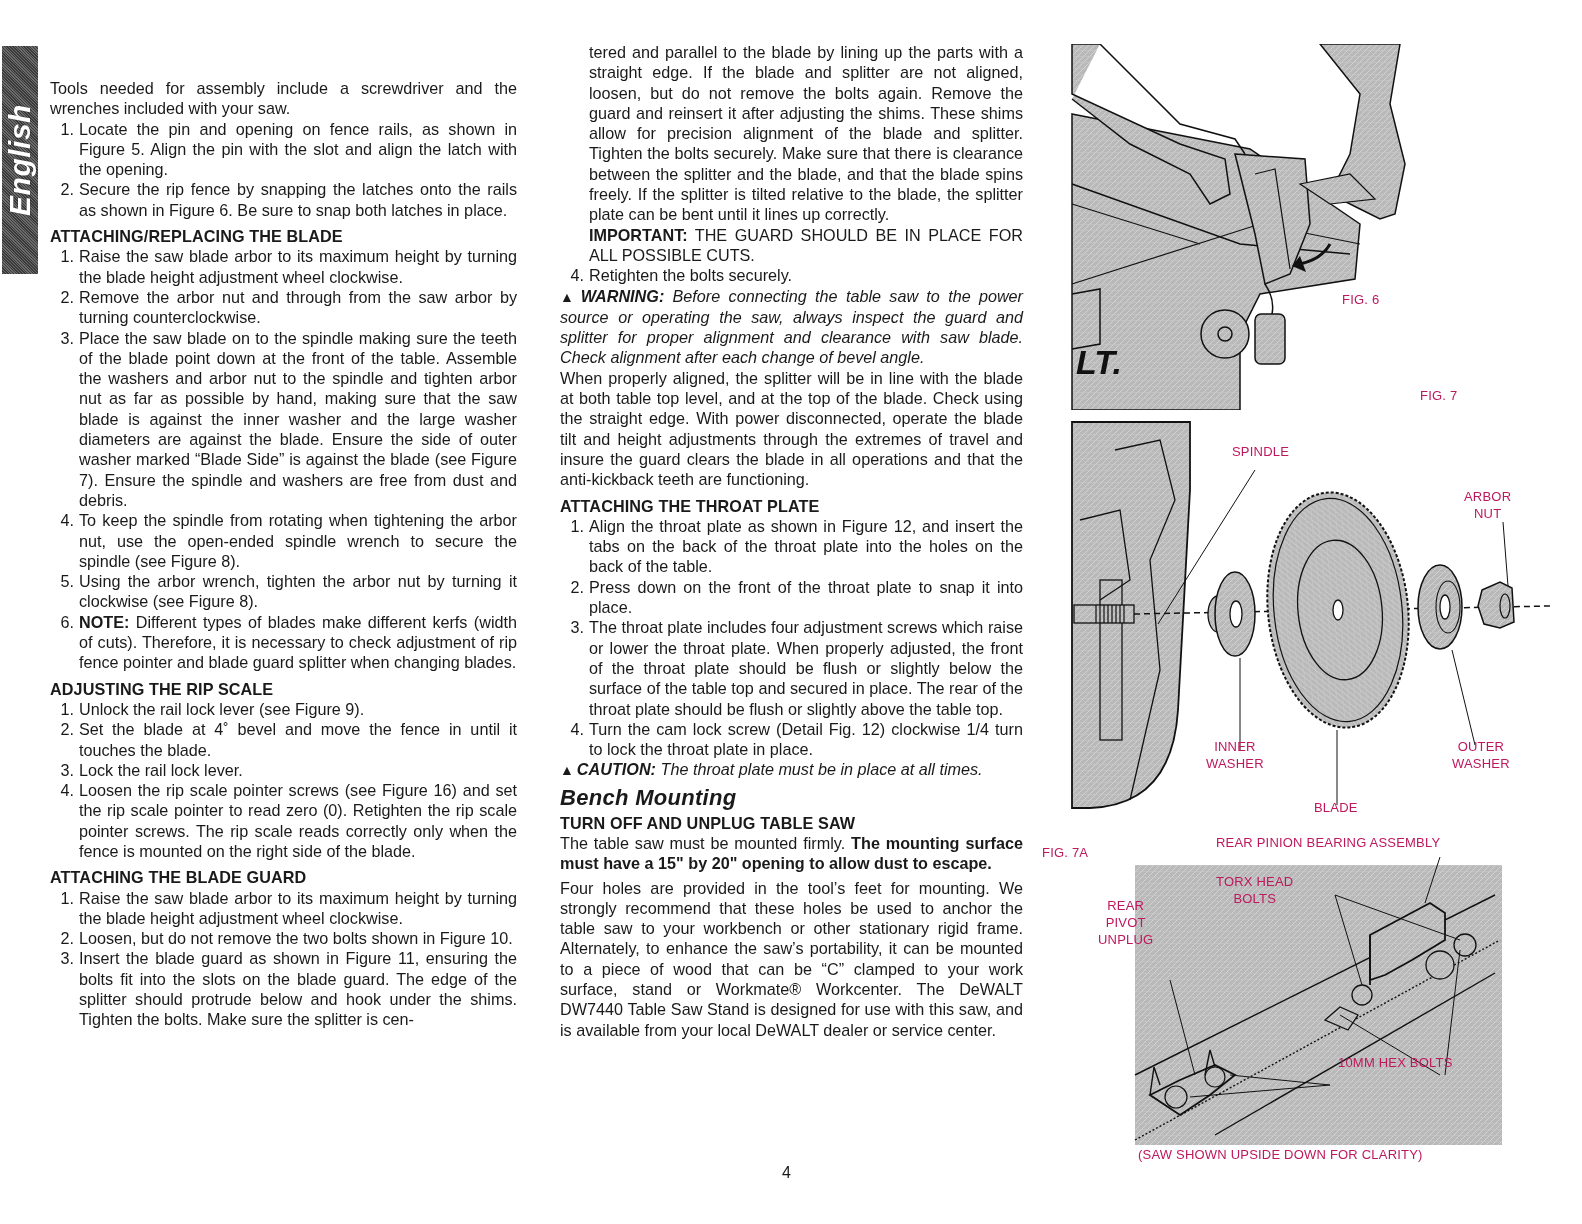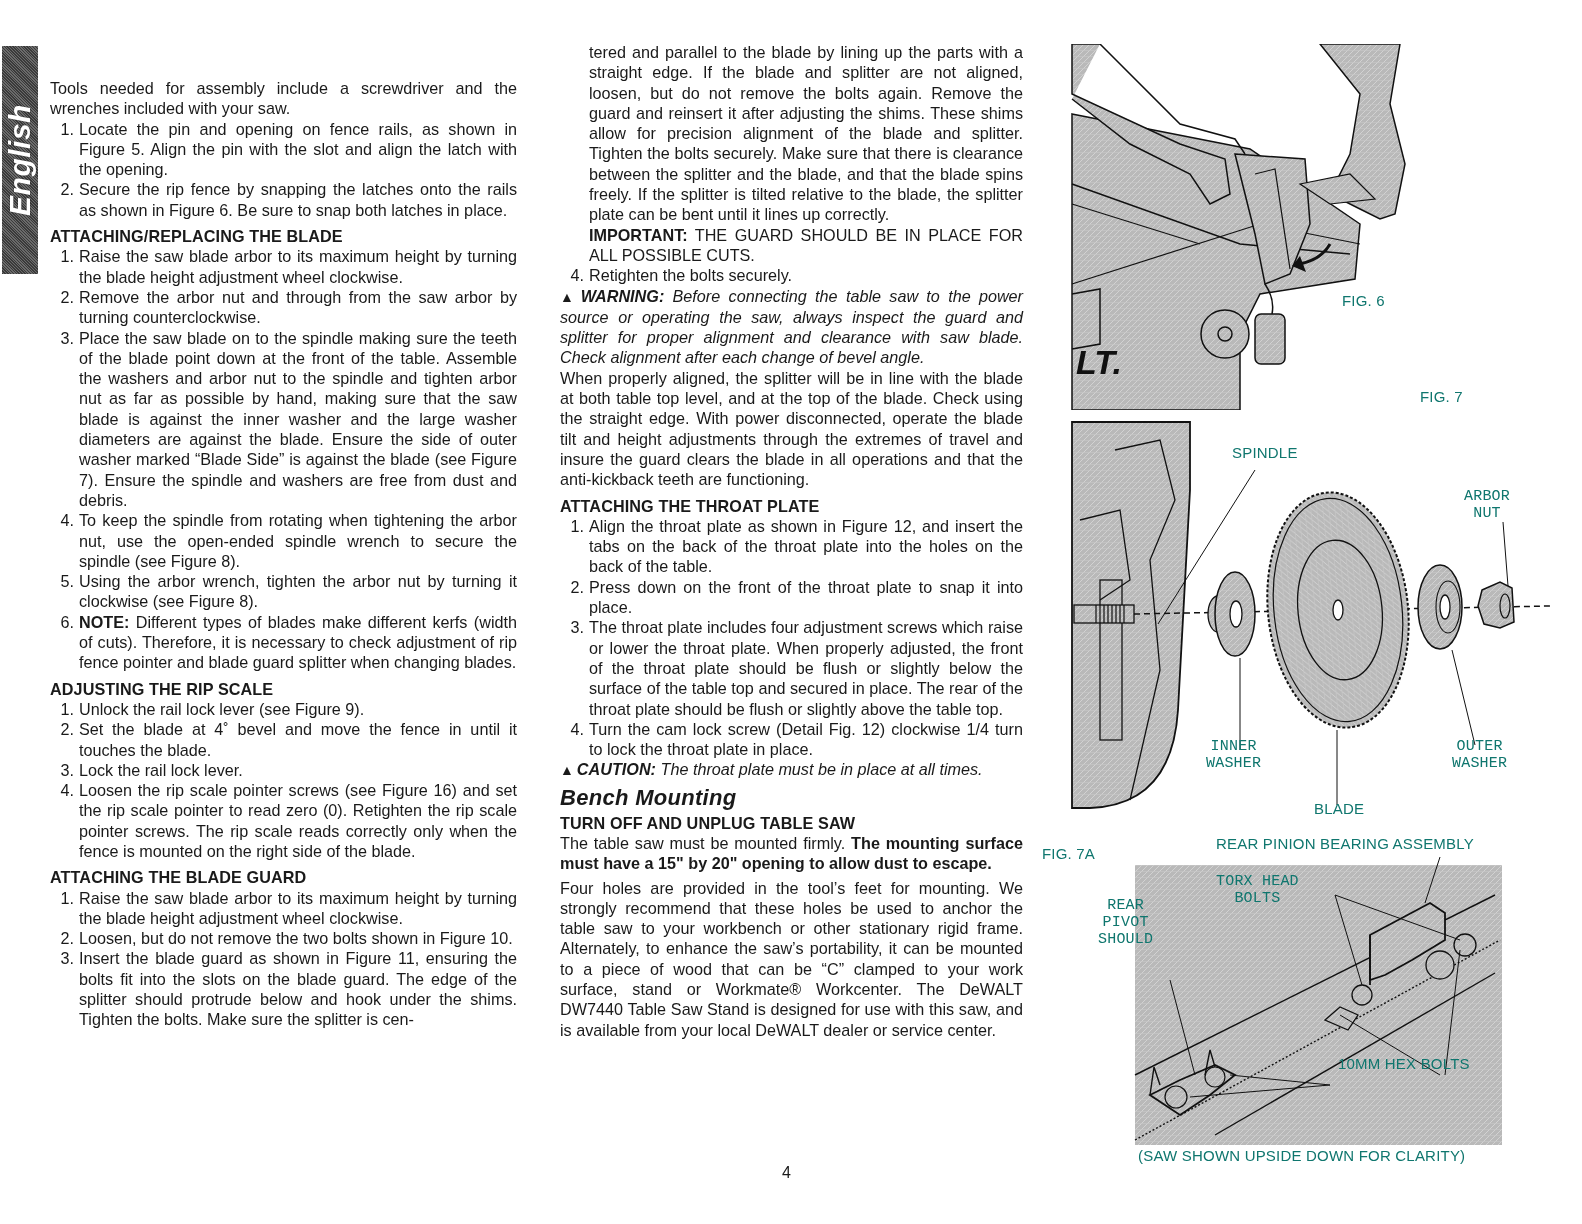--- a/index.html
+++ b/index.html
@@ -25,22 +25,22 @@
     background: repeating-linear-gradient(45deg, #3a3a3a 0 1px, #6b6b6b 1px 2px);
     display: flex; align-items: center; justify-content: center;
   }
   .tab-english span {
     transform: rotate(-90deg); white-space: nowrap; color: #fff;
     font-weight: bold; font-style: italic; font-size: 30px; letter-spacing: 0.5px;
     text-shadow: 0 0 1px #000;
   }
   .page-num { position: absolute; left: 782px; top: 1164px; font-size: 16px; }
   .fig { position: absolute; }
-  .fig-label { position: absolute; font-size: 15px; color: #0f766e; white-space: nowrap; letter-spacing: 0.2px; }
-  .fig-label.center { text-align: center; font-family: Liberation Mono, monospace; }
+  .fig-label { position: absolute; font-size: 13px; color: #be185d; white-space: nowrap; letter-spacing: 0.2px; }
+  .fig-label.center { text-align: center; }
   svg text { font-family: "Liberation Sans", sans-serif; }
 </style>
 </head>
 <body>
 
 <div class="tab-english">
   <span>English</span>
 </div>
 
 <div class="col col-left">
@@ -237,19 +237,19 @@
   </svg>
   <div class="fig-label" style="left:2px; top:10px;">FIG. 7A</div>
   <div class="fig-label" style="left:176px; top:0px;">REAR PINION BEARING ASSEMBLY</div>
   <div class="fig-label center" style="left:176px; top:38px; line-height:17px;">
     <div>TORX HEAD</div>
       <div>BOLTS</div>
   </div>
   <div class="fig-label center" style="left:58px; top:62px; line-height:17px;">
     <div>REAR</div>
       <div>PIVOT</div>
-      <div>SHOULD</div>
+      <div>UNPLUG</div>
   </div>
   <div class="fig-label" style="left:298px; top:220px;">10MM HEX BOLTS</div>
   <div class="fig-label" style="left:98px; top:312px;">(SAW SHOWN UPSIDE DOWN FOR CLARITY)</div>
 </div>
 
 <div class="page-num">4</div>
 
 </body></html>

